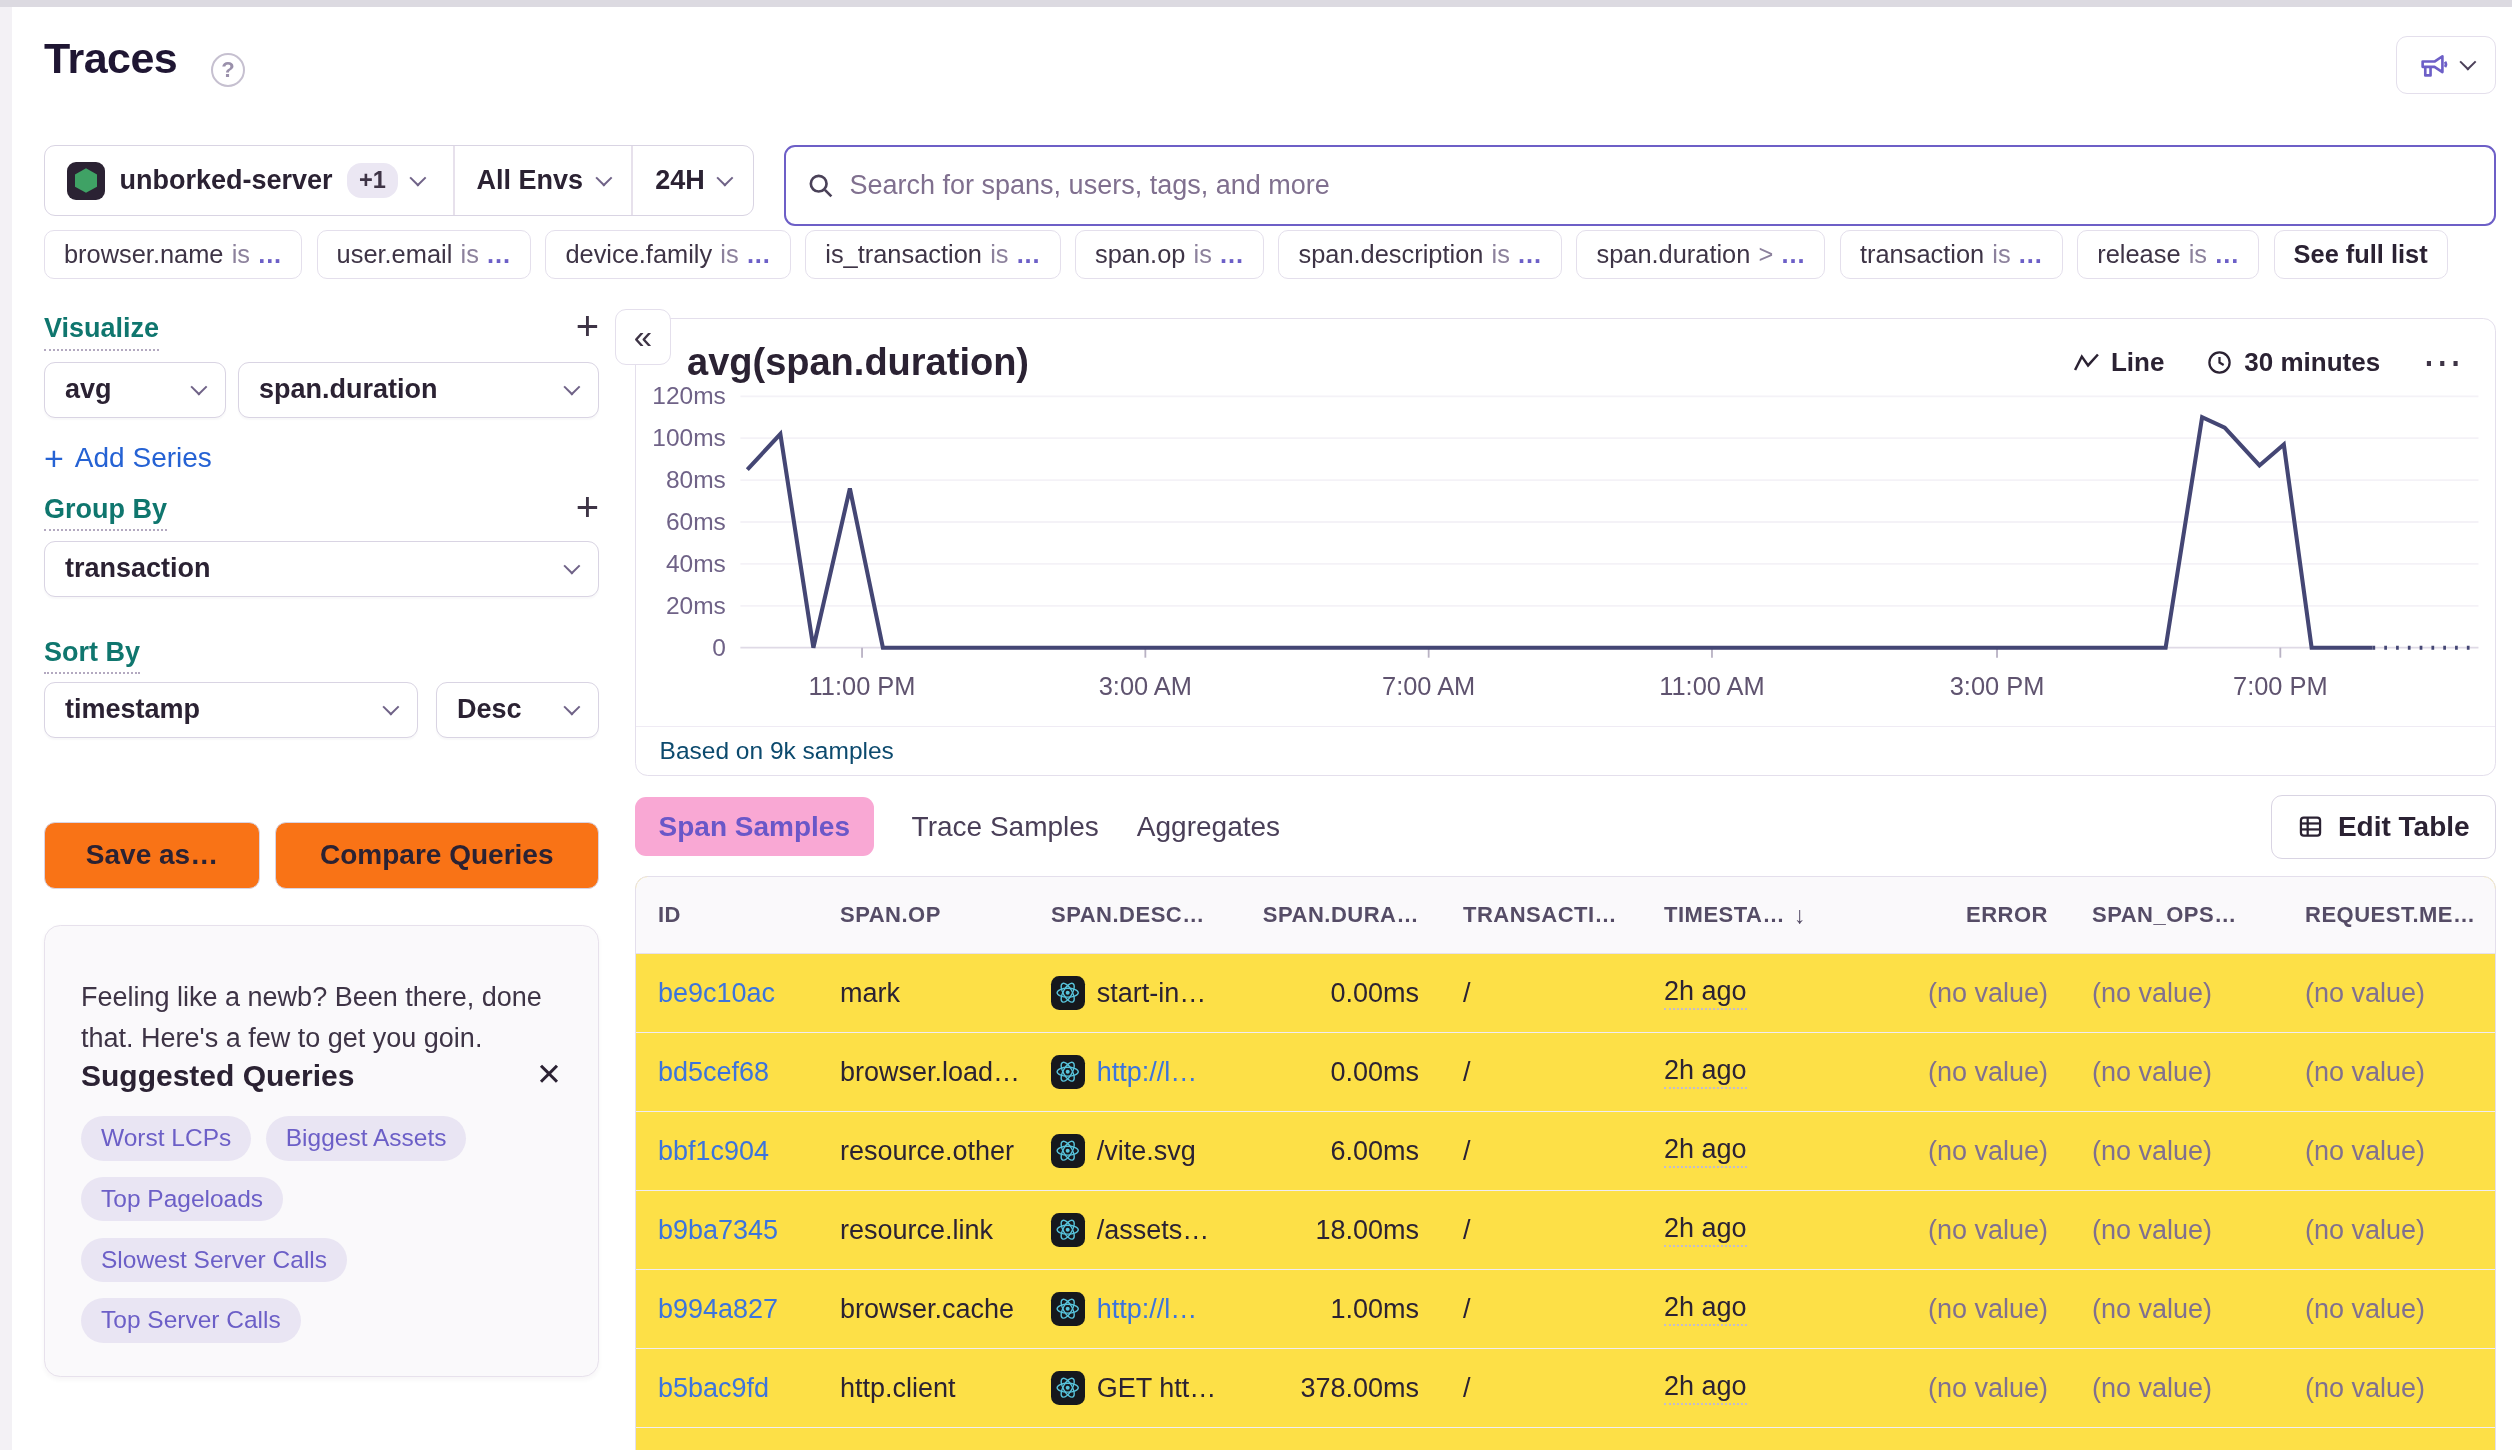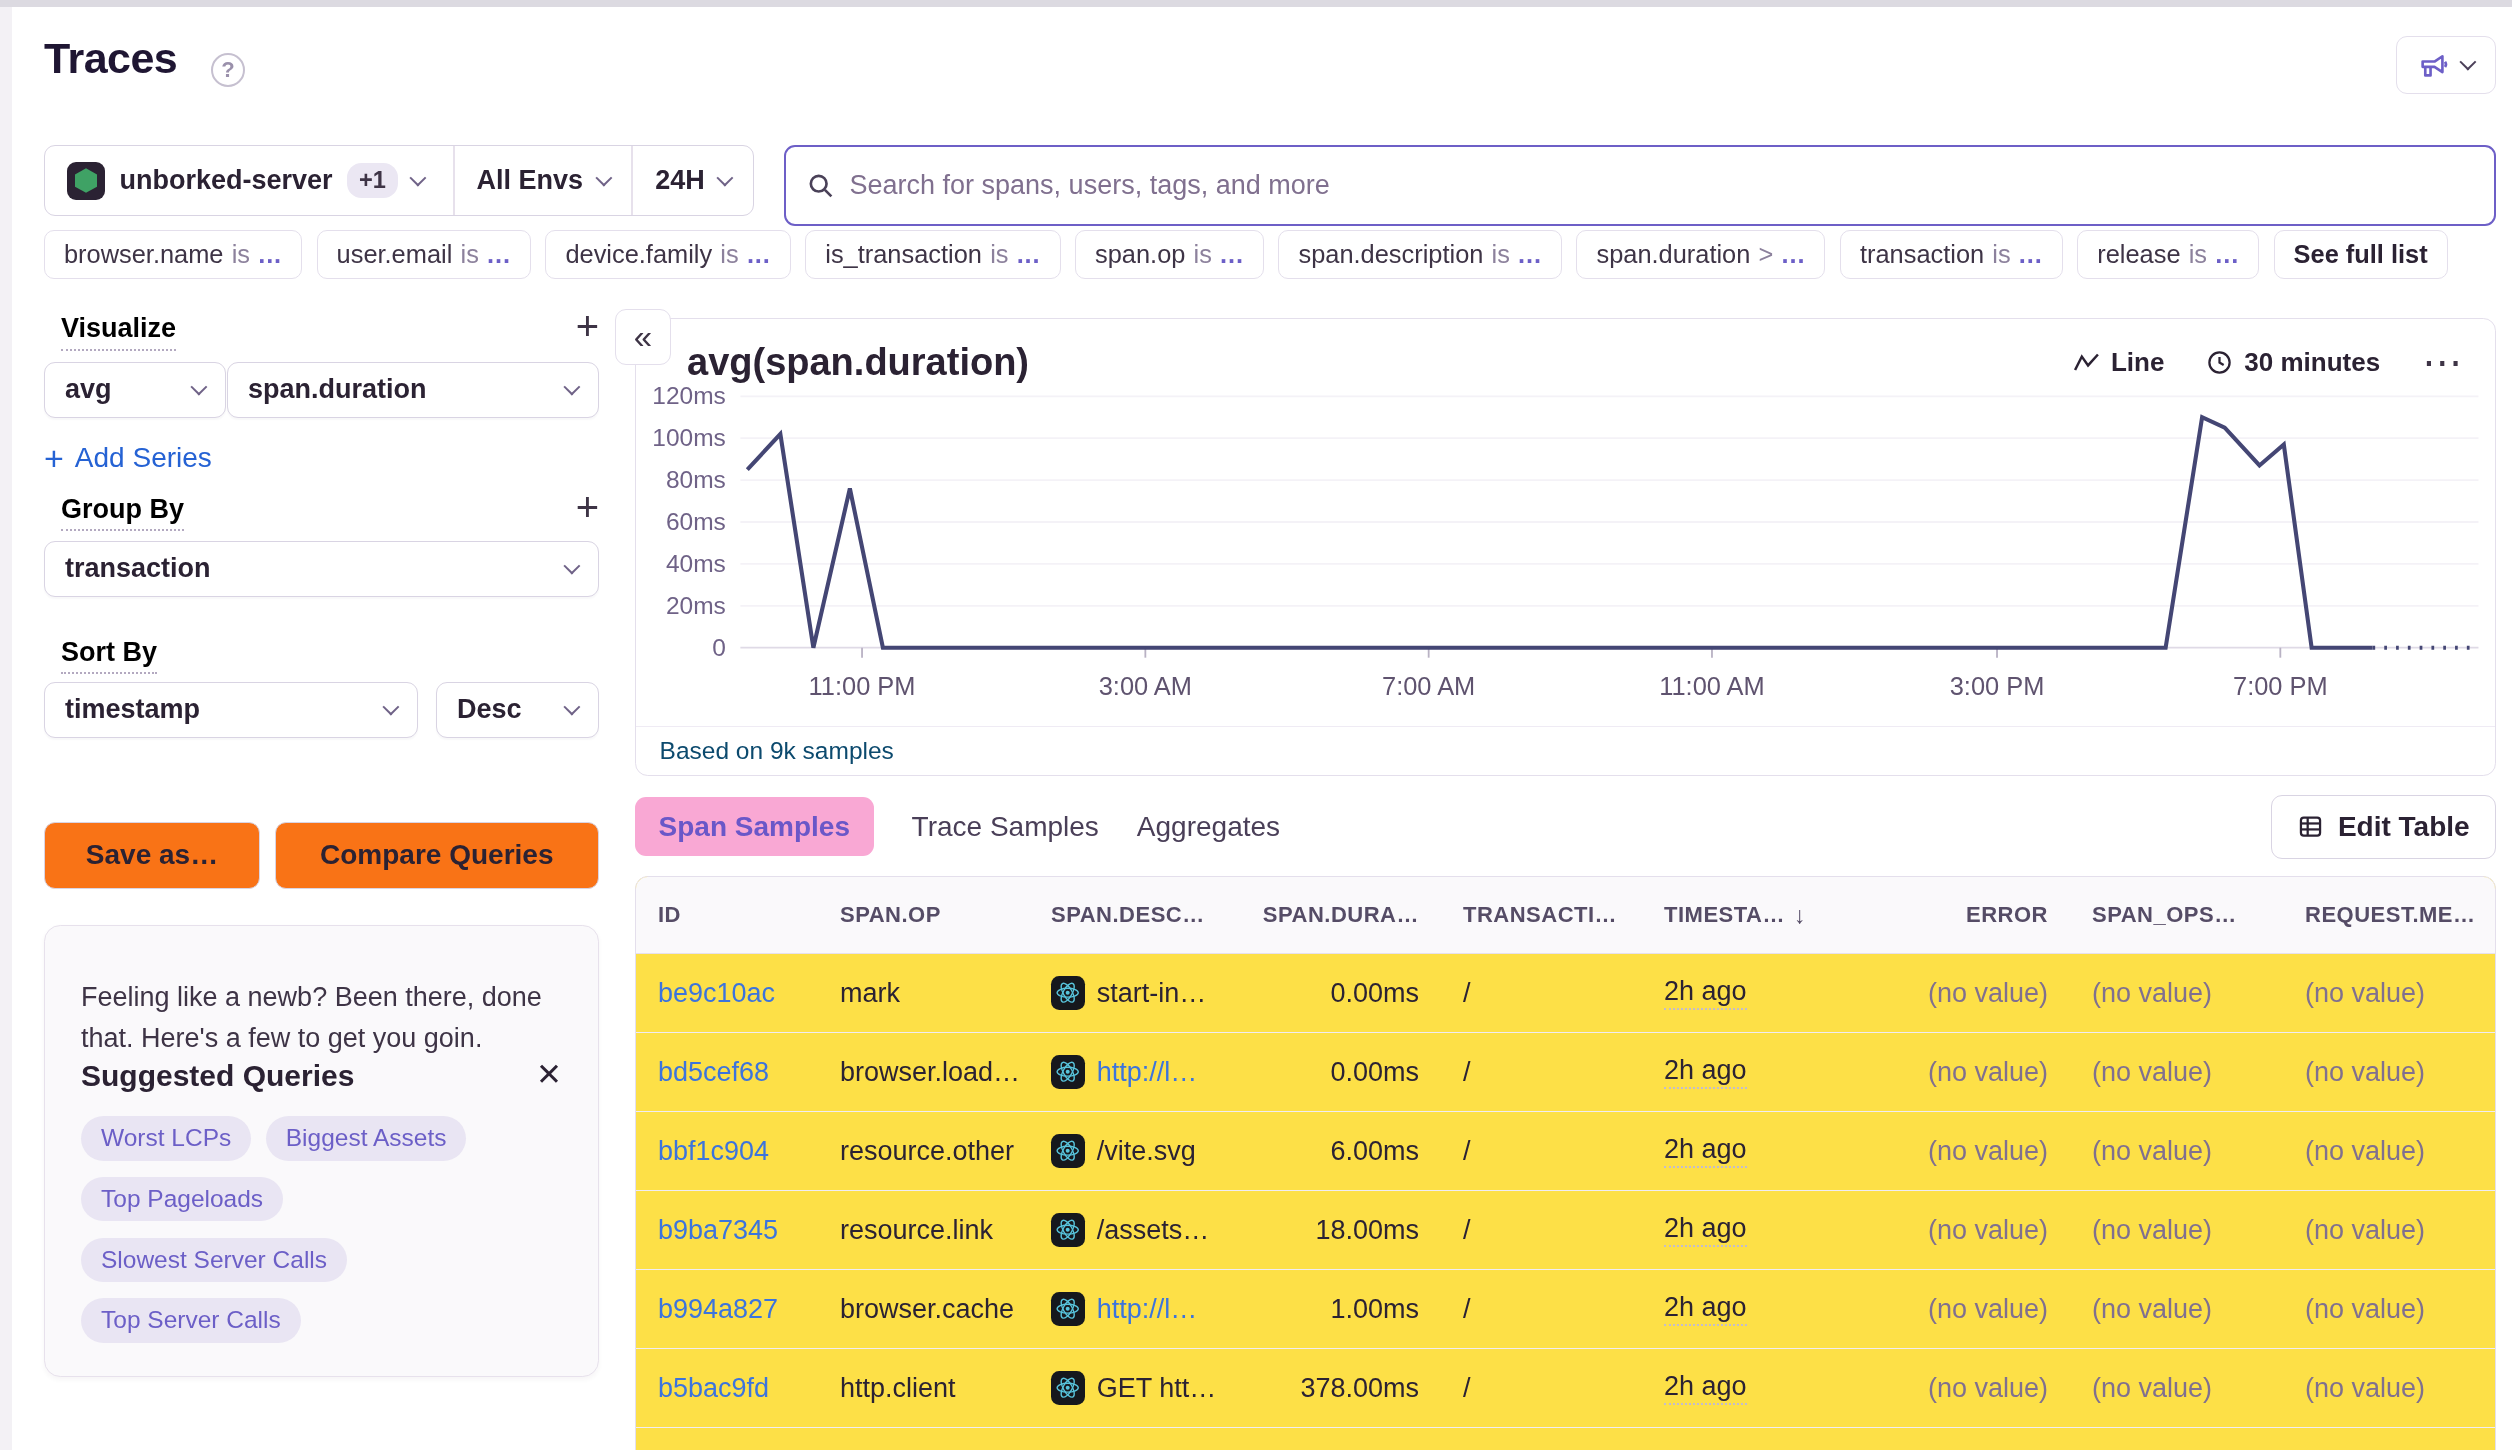--- a/index.html
+++ b/index.html
@@ -41,26 +41,26 @@
   .chip { height:49px; display:flex; align-items:center; gap:8.2px; padding:0 19px; background:#fff;
     border:1.8px solid #e4dfec; border-radius:10px; font-size:25.4px; cursor:pointer; white-space:nowrap; }
   .chip .k { color:#3e3446; font-weight:500; }
   .chip .o { color:#8c819c; }
   .chip .v { color:#6C5FC7; font-weight:600; letter-spacing:0.9px; }
   .chip.full-list { font-weight:700; color:#2b2233; }
 
   
   #sidebar { left:44px; top:313px; width:555px; }
   .side-head-row { display:flex; align-items:flex-start; justify-content:space-between; height:34px; }
-  .side-head { font-size:27px; font-weight:600; color:#000000; border-bottom:2.7px dotted #b3a9c0; padding-bottom:4.5px;margin-left:17px; }
+  .side-head { font-size:27px; font-weight:600; color:#0f766e; border-bottom:2.7px dotted #b3a9c0; padding-bottom:4.5px; }
   .plus-btn { font-size:40px; font-weight:300; color:#3e3446; line-height:27px; cursor:pointer; }
   .select { background:#fff; border:1.8px solid #d9d4e3; border-radius:11px; height:56px; display:flex;
     align-items:center; justify-content:space-between; padding:0 20px; font-size:27px; font-weight:600;
     cursor:pointer; box-shadow:0 1.8px 1.8px rgba(43,34,51,0.03); }
-  #visualize-selects { display:flex; gap:1px; margin-top:14.5px; }
+  #visualize-selects { display:flex; gap:12px; margin-top:14.5px; }
   #agg-select { width:182px; }
   #field-select { flex:1; }
   #add-series { margin-top:25.4px; display:flex; align-items:center; gap:11px; color:#2562d4; font-size:28px; height:31px; cursor:pointer; }
   #add-series .p { font-size:34px; font-weight:300; }
   #groupby-head-row { margin-top:20px; }
   #groupby-select { margin-top:12.7px; }
   #sortby-head-row { margin-top:40px; }
   #sort-row { display:flex; gap:18px; margin-top:11px; }
   #sort-field-select { width:374px; }
   #sort-dir-select { flex:1; }

